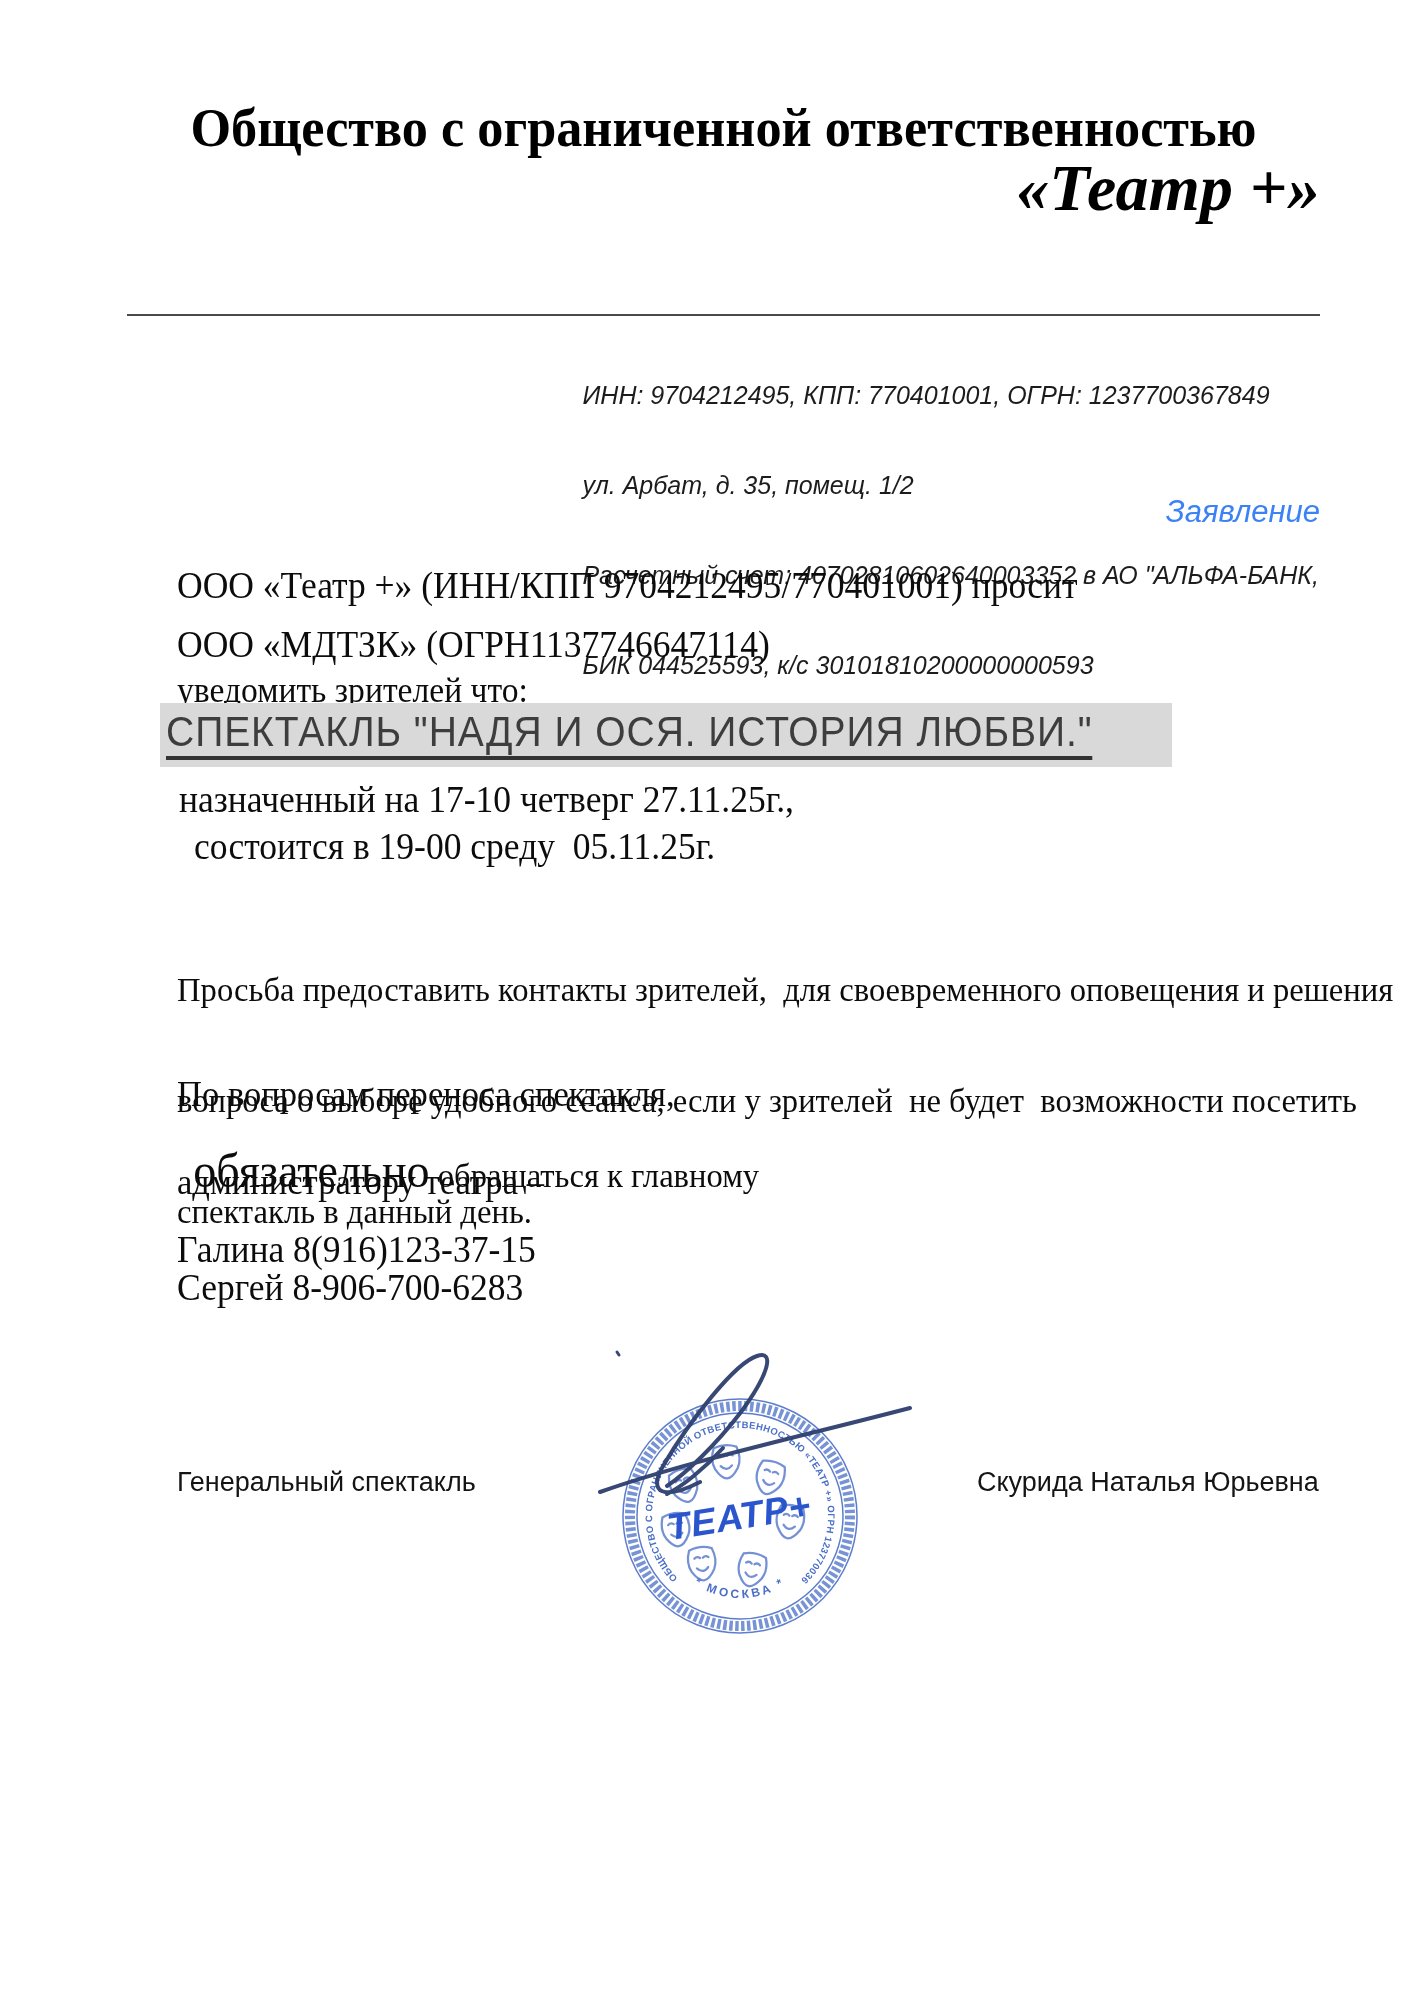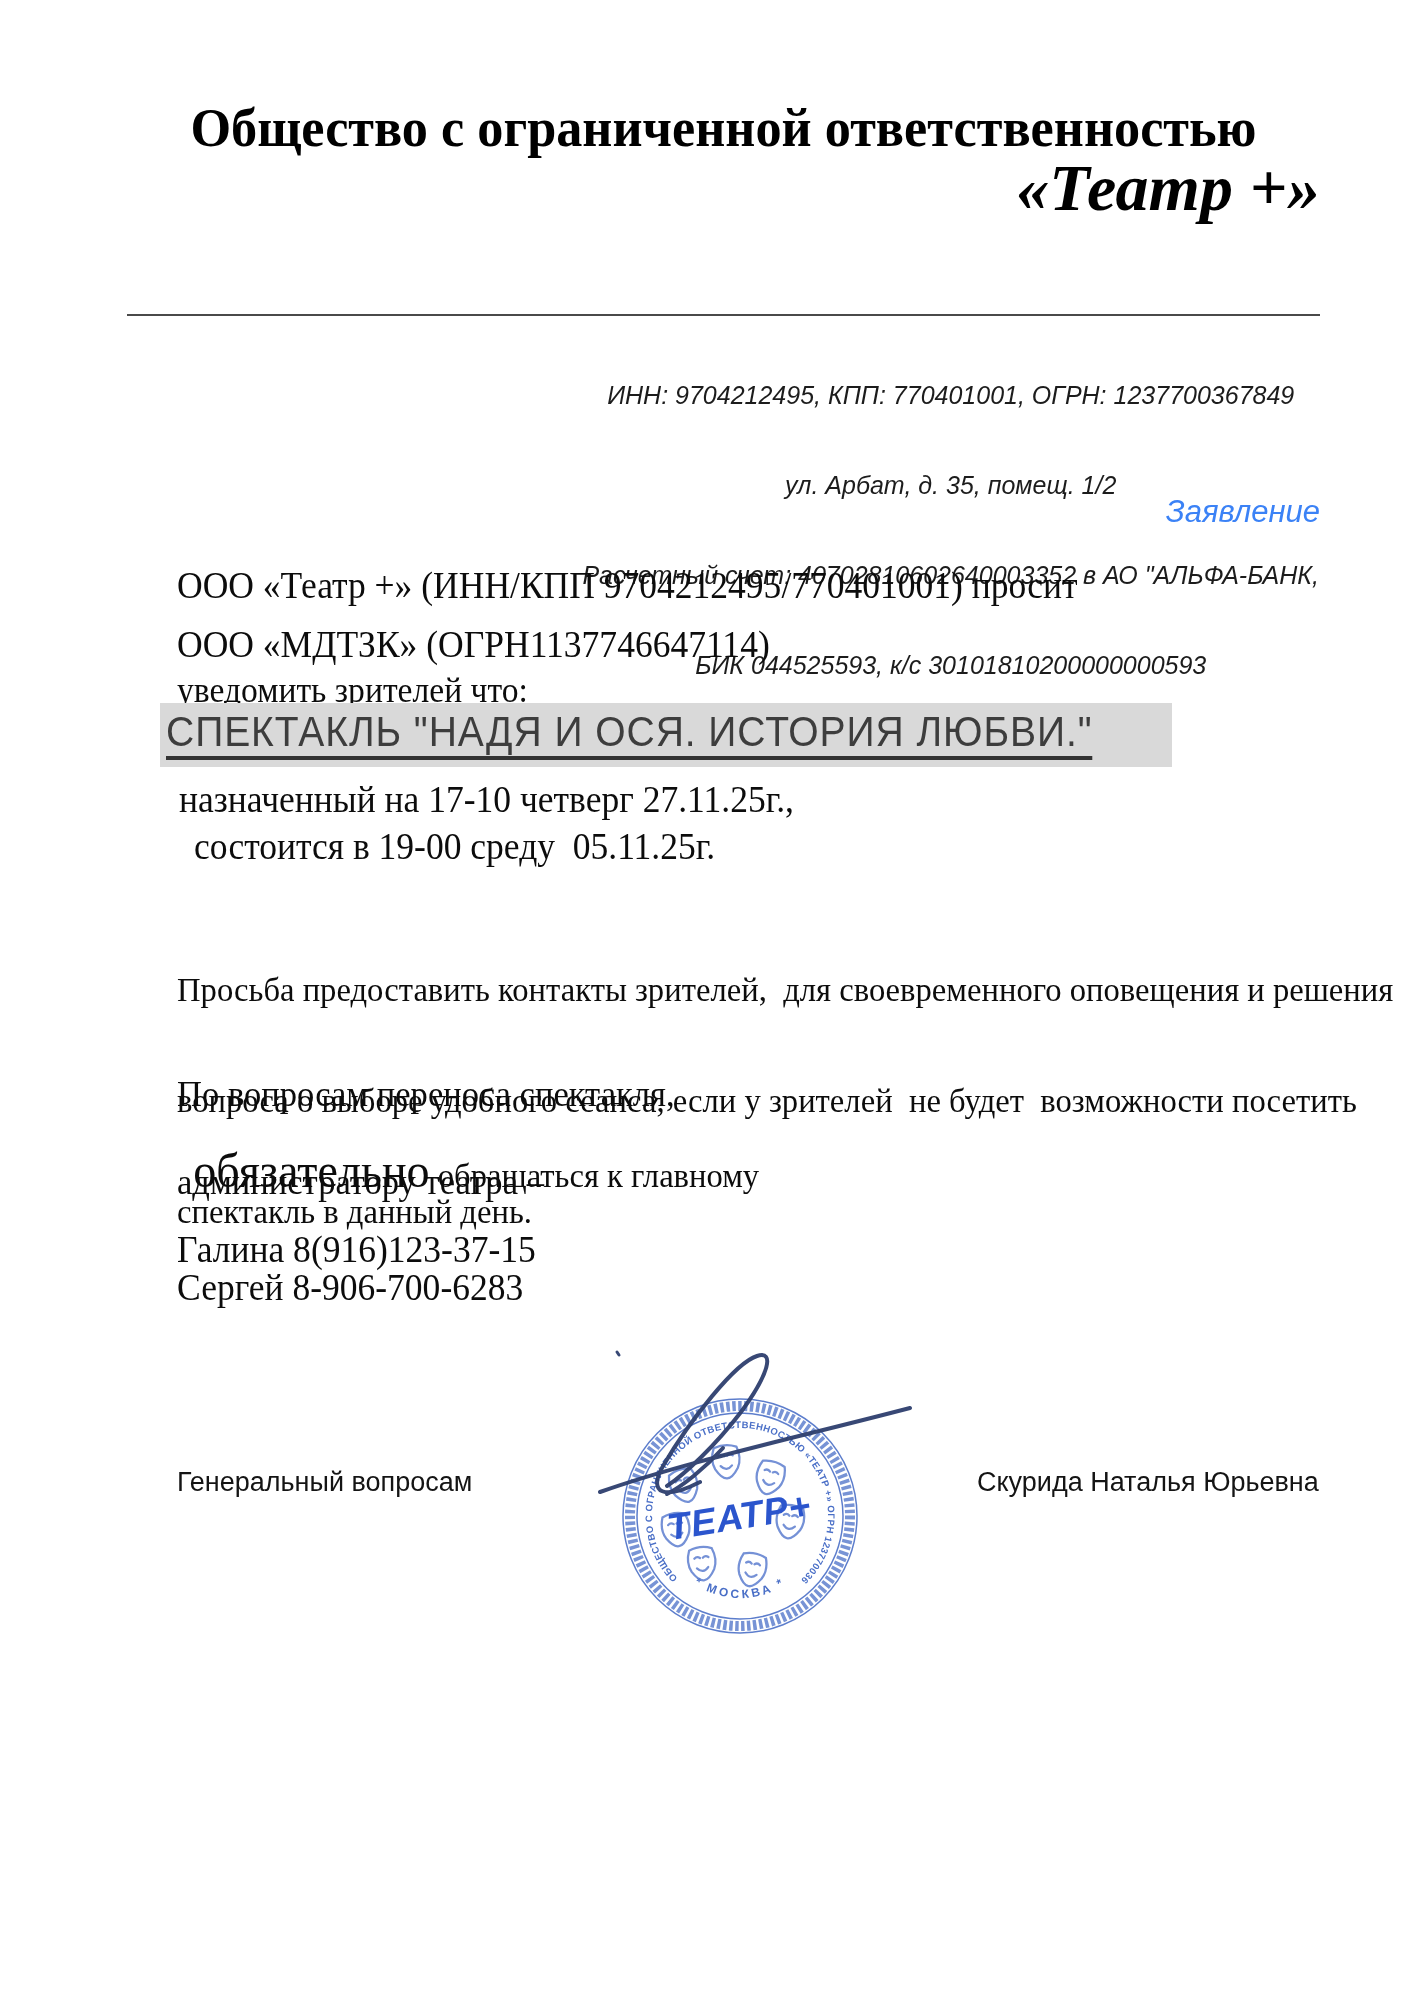--- a/index.html
+++ b/index.html
@@ -14,21 +14,21 @@
     transform:scaleX(0.95);transform-origin:center top;white-space:pre;
   }
   .org-name{
     top:152px;left:600px;right:94px;text-align:right;
     font:bold italic 66px/1.1 "Liberation Serif", serif;color:#000;white-space:pre;
   }
   .divider{
     top:314px;left:127px;width:1193px;height:0;border-top:2px solid #4a4a4a;
   }
   .requisites{
-    top:320px;right:95px;text-align:center;
+    top:320px;right:95px;text-align:left;
     font:italic 25px/30px "Liberation Sans", sans-serif;color:#1c1c1c;white-space:pre;
   }
   .doc-title{
     top:496px;left:160px;right:94px;text-align:right;
     font:italic 31px/1 "Liberation Sans", sans-serif;color:#3b82f6;
   }
   .serif-line{font-family:"Liberation Serif", serif;color:#0c0c0c;white-space:pre;transform:scaleX(0.96);transform-origin:0 0;}
   .intro1{top:564px;left:177px;font-size:37px;}
   .intro2{top:623px;left:177px;font-size:37px;}
   .intro3{top:671px;left:177px;font-size:35px;}
@@ -90,21 +90,21 @@
 
 <div class="abs serif-line transfer1">По вопросам переноса спектакля,</div>
 <div class="abs serif-line transfer2">
   <span class="em">обязательно</span><span> обращаться к главному</span>
 </div>
 <div class="abs serif-line transfer3">администратору театра –</div>
 
 <div class="abs serif-line phone1">Галина 8(916)123-37-15</div>
 <div class="abs serif-line phone2">Сергей 8-906-700-6283</div>
 
-<div class="abs sign-role">Генеральный вопросам</div>
+<div class="abs sign-role">Генеральный спектакль</div>
 <div class="abs sign-name">Скурида Наталья Юрьевна</div>
 
 <div class="abs stamp-box">
   <svg width="244" height="246" viewBox="0 0 244 246" xmlns="http://www.w3.org/2000/svg">
     <defs>
       <symbol id="mask-shape" viewBox="0 0 24 26">
         <g fill="none" stroke="#5d7ecf" stroke-width="1.6" stroke-linecap="round">
           <path d="M4 3 C9 1 15 1 20 3 C22 8 22 14 20 18 C17 23 14 25 12 25 C10 25 7 23 4 18 C2 14 2 8 4 3 Z"></path>
           <path d="M7 9 Q9 7.2 11 9"></path>
           <path d="M13 9 Q15 7.2 17 9"></path>

